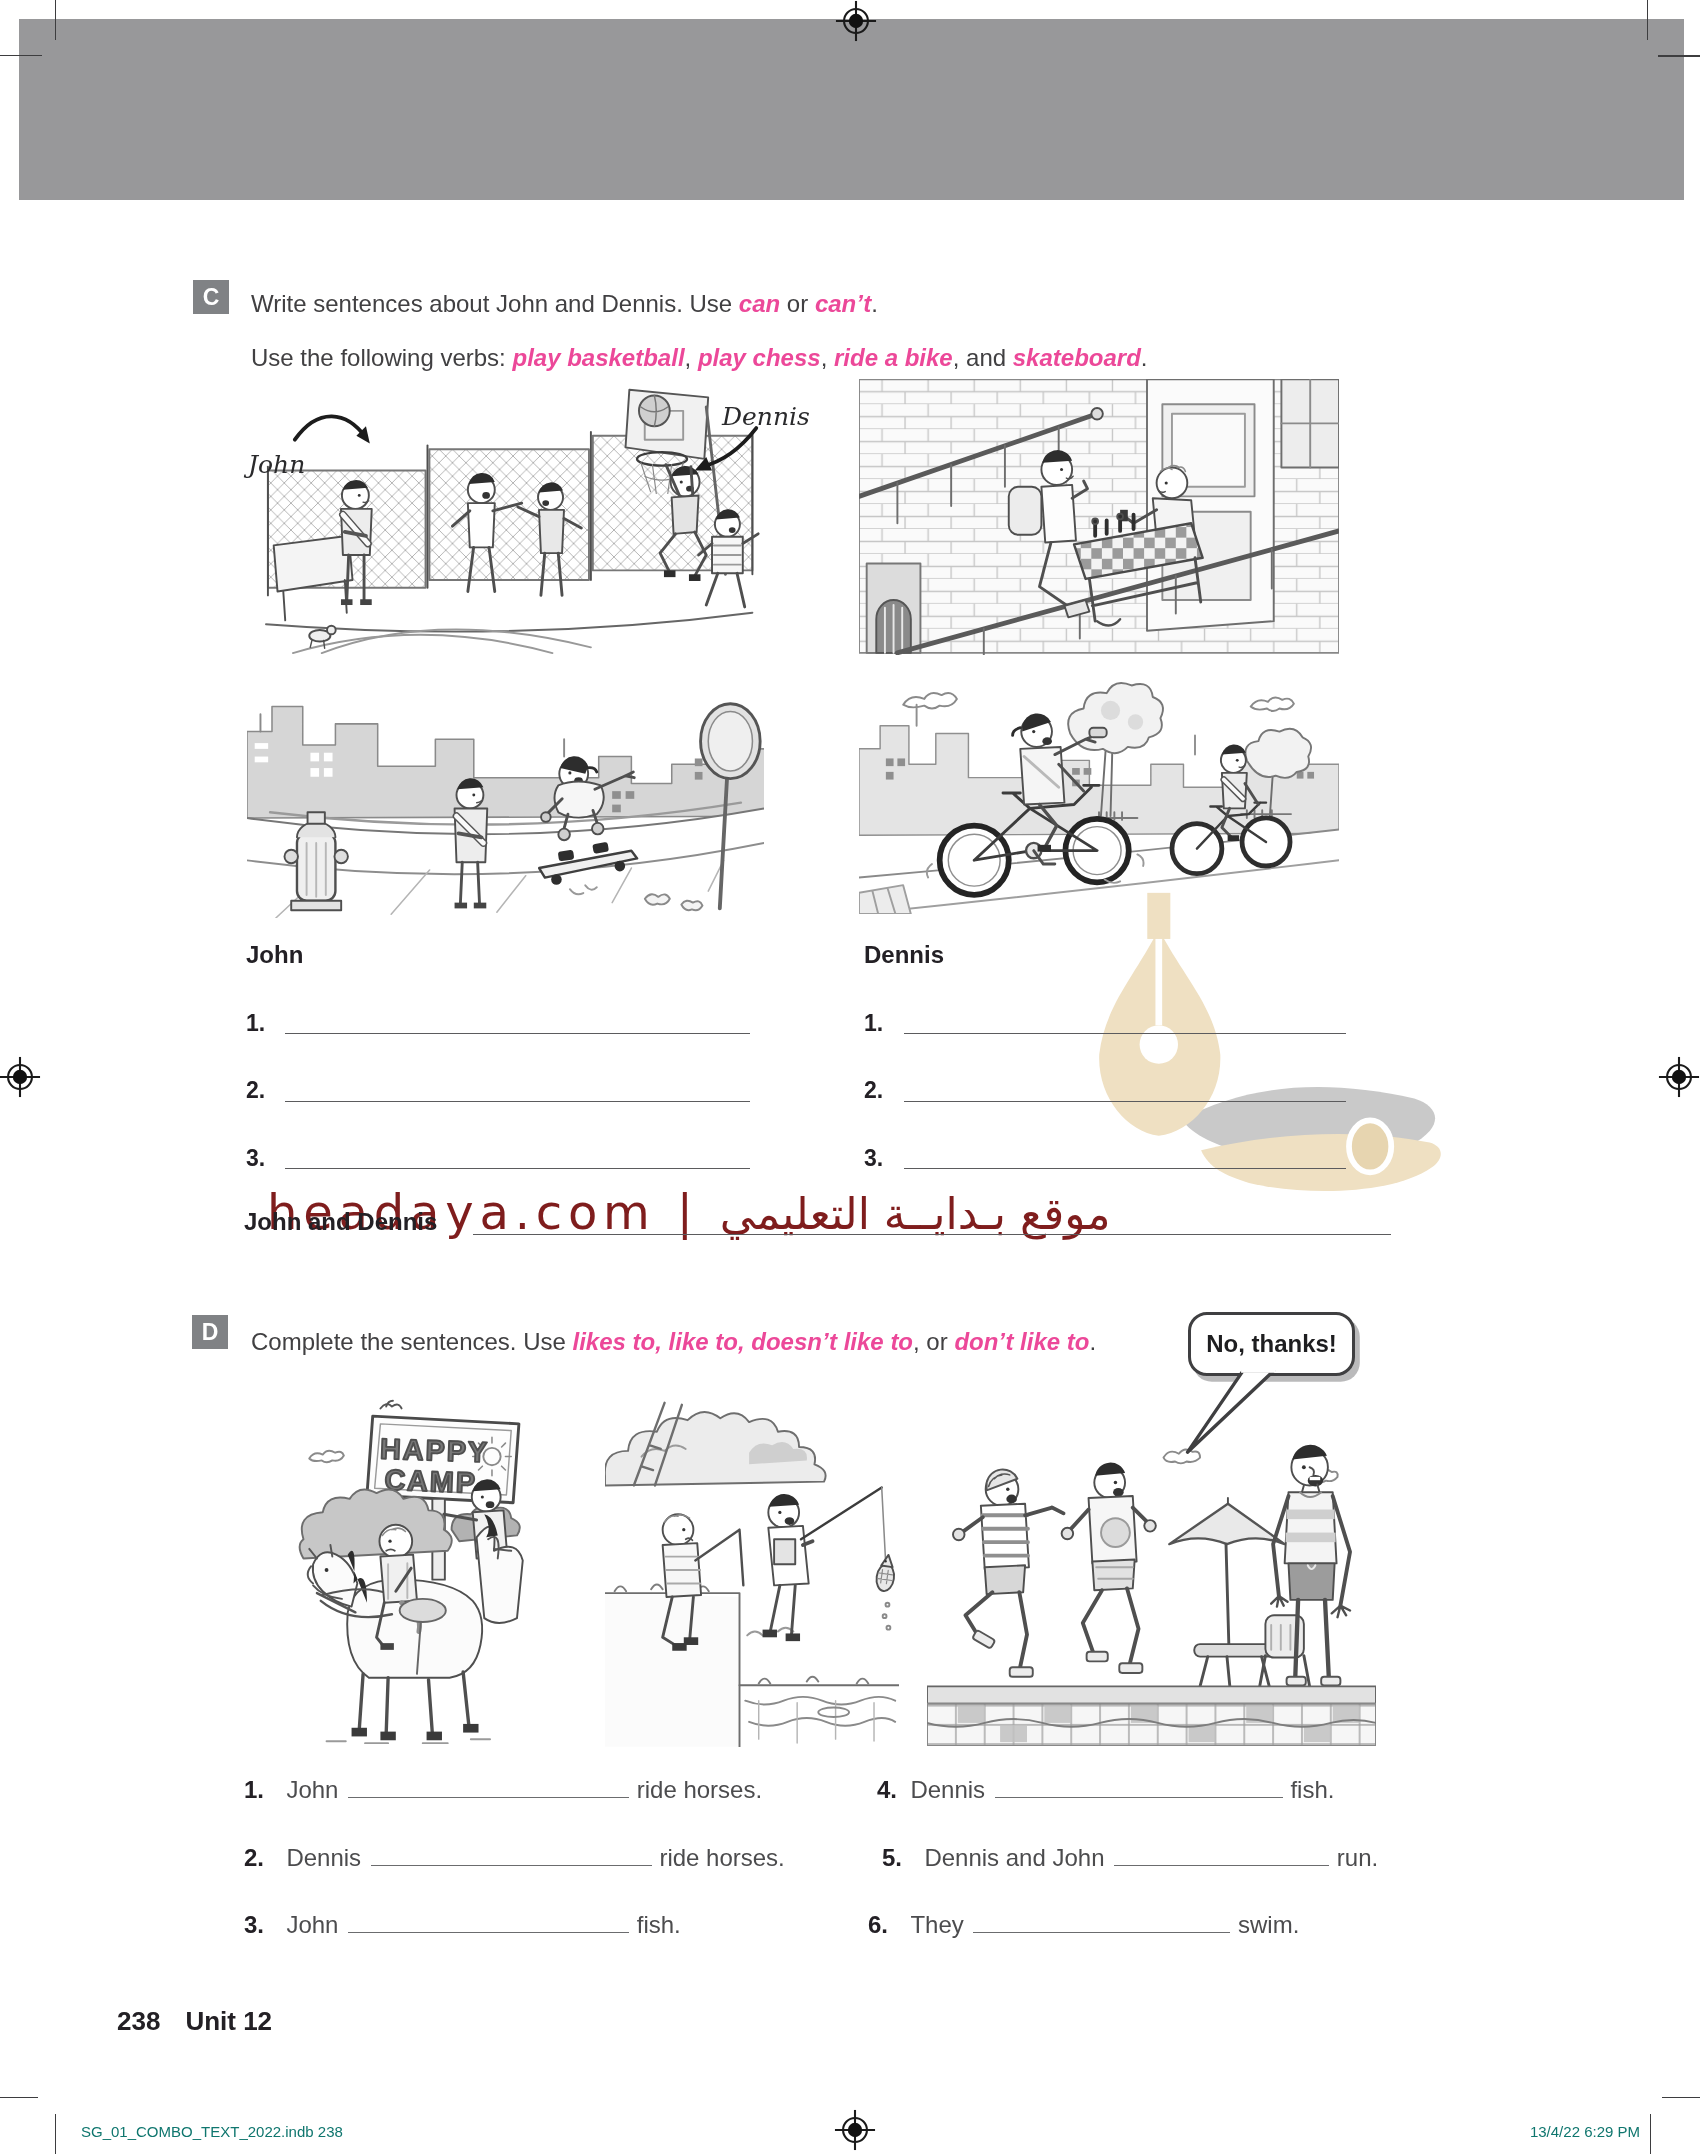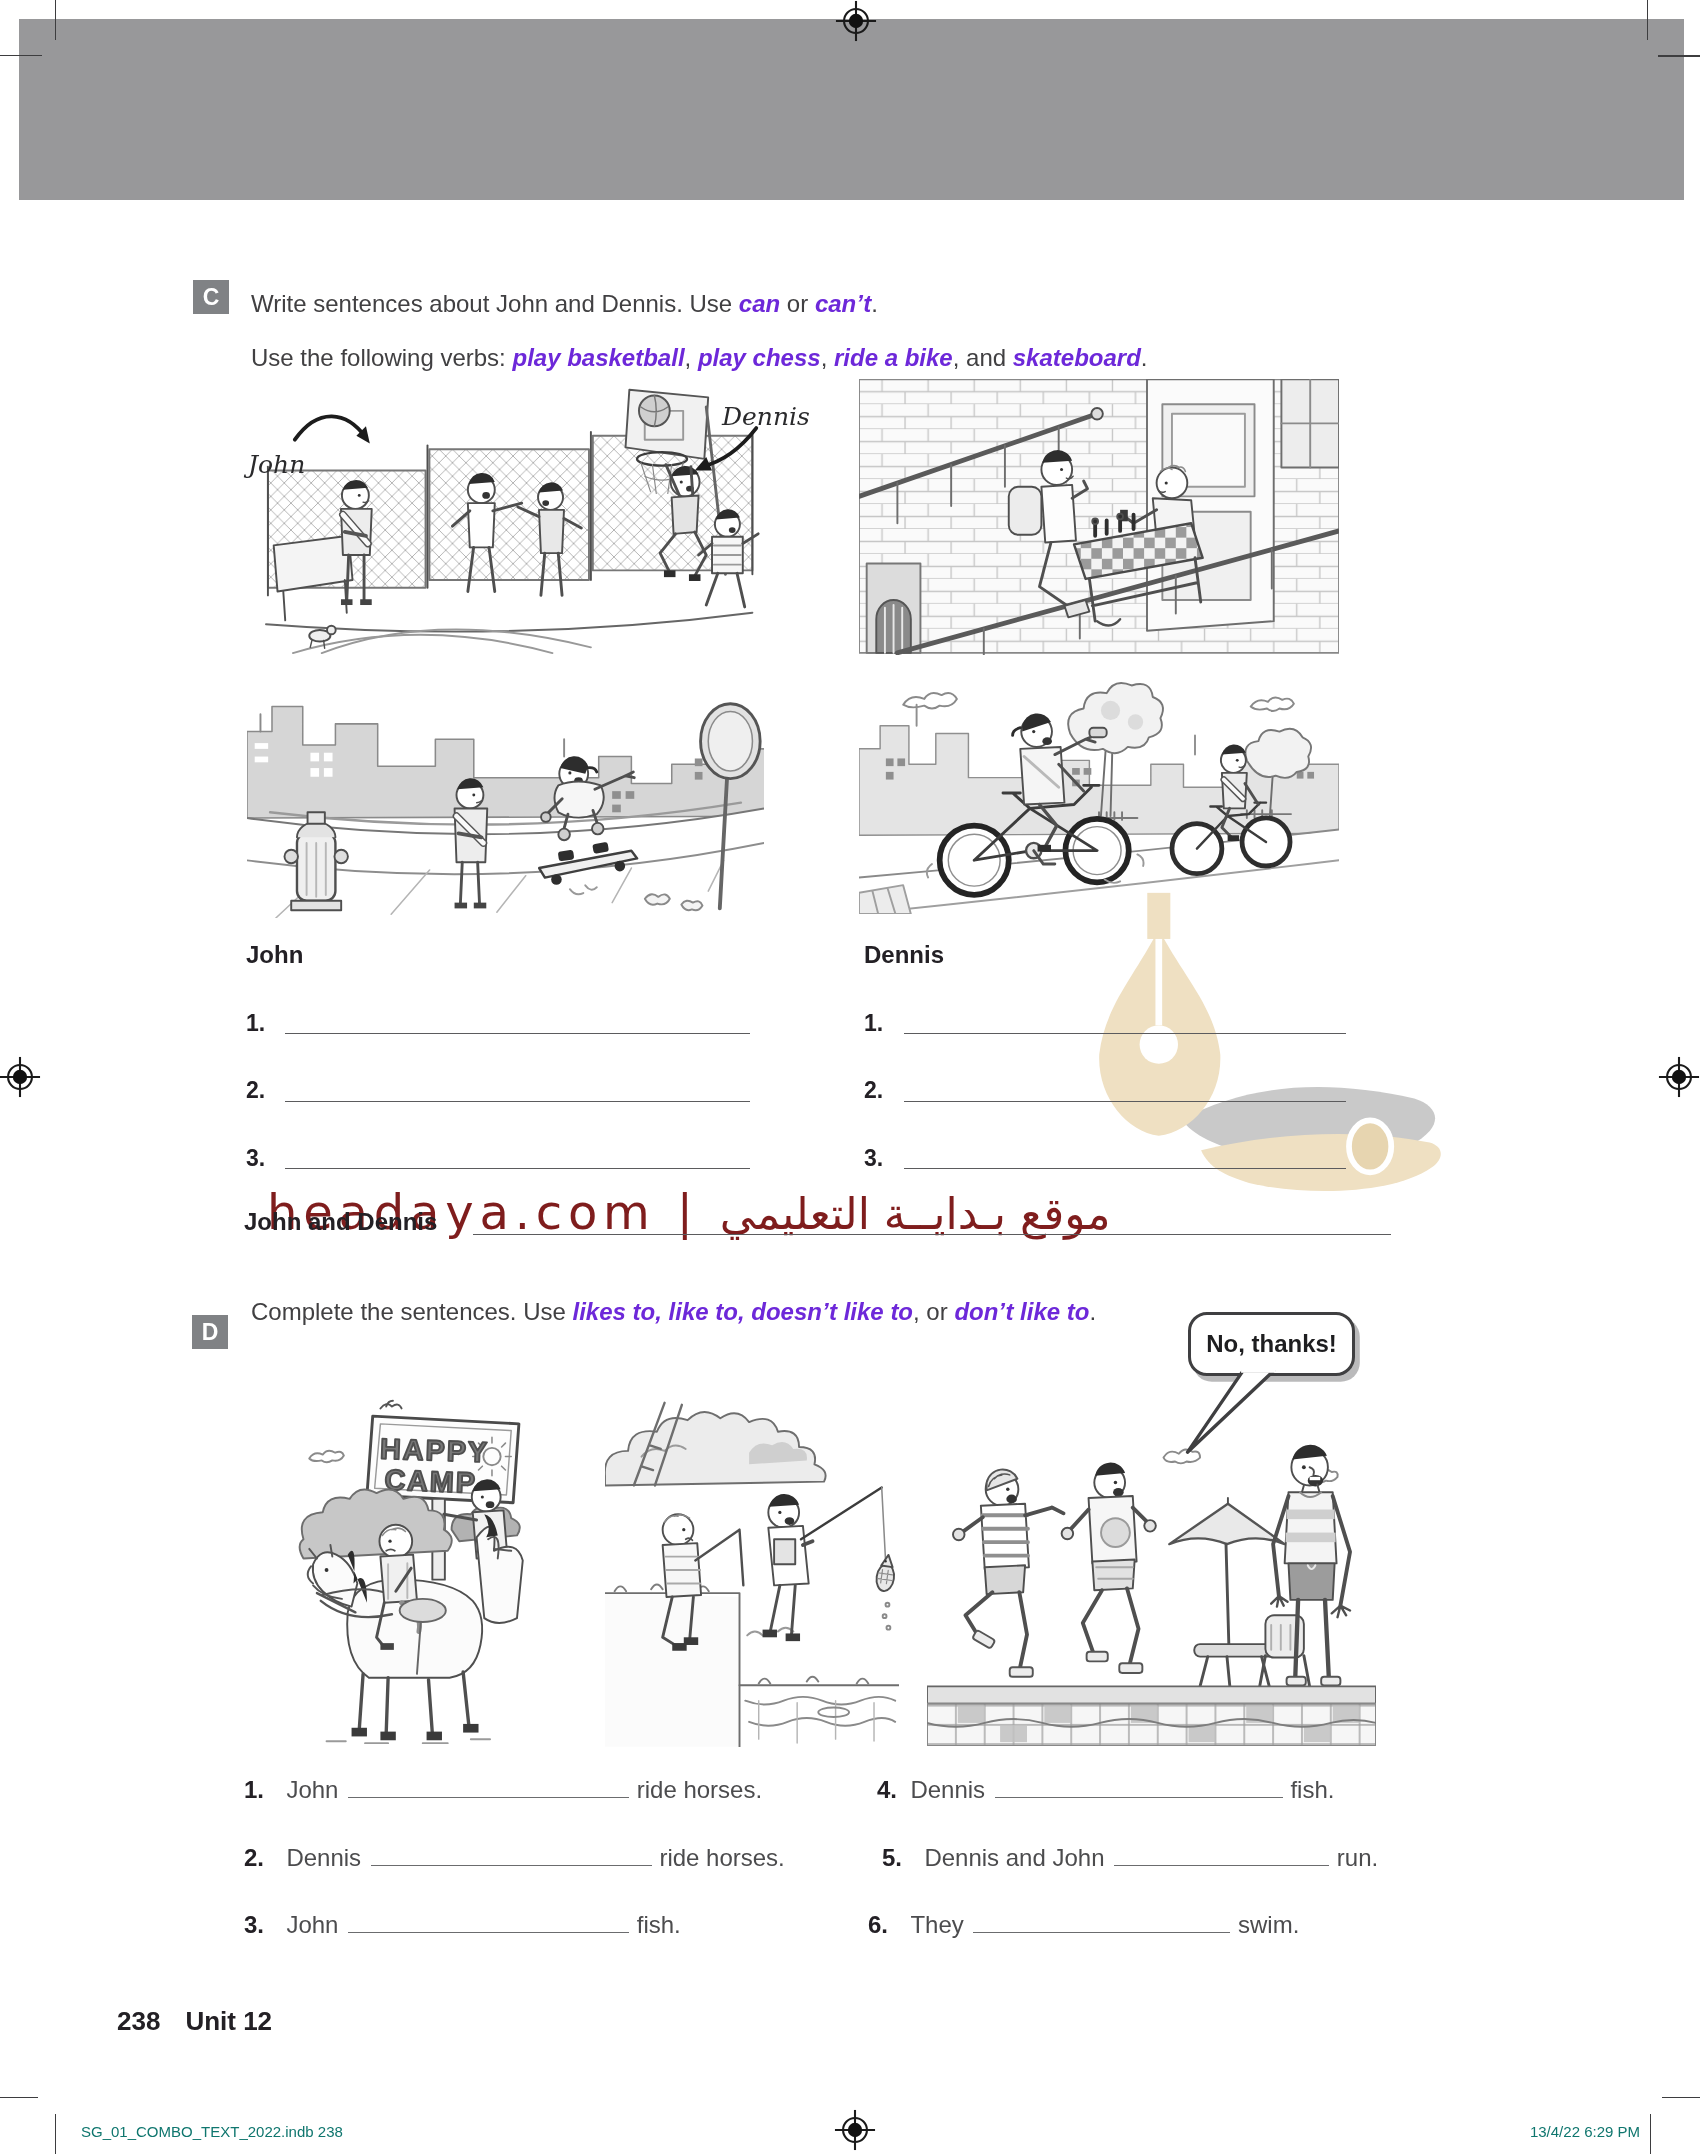--- a/index.html
+++ b/index.html
@@ -7,21 +7,21 @@
         font-family:"Liberation Sans",sans-serif;color:#414042;}
   .abs{position:absolute;}
   
   .header-bar{left:19px;top:19px;width:1665px;height:181px;background:#98989a;z-index:1;}
   .unit-num{left:107px;top:113px;font-size:45px;font-weight:700;color:#c6c7c9;letter-spacing:1px;}
   .unit-title{left:219px;top:119px;font-size:37px;font-weight:500;color:#ffffff;letter-spacing:0.5px;}
   
   .badge{width:36px;height:34px;background:#808285;color:#fff;font-weight:700;font-size:23px;
          display:flex;align-items:center;justify-content:center;z-index:3;}
   .instr{font-size:24px;color:#414042;white-space:nowrap;z-index:3;}
-  .instr b{font-weight:700;font-style:italic;color:#6d28d9;}
+  .instr b{font-weight:700;font-style:italic;color:#ec4899;}
   
   .colhead{font-size:24px;font-weight:700;color:#232025;z-index:3;}
   .qnum{font-size:23px;font-weight:700;color:#232025;z-index:3;}
   .ans-line{height:0;border-bottom:1.9px solid #5b5b5d;z-index:3;}
   
   .sent{font-size:24px;color:#4c4c4e;white-space:nowrap;z-index:3;}
   .sent .n{font-weight:700;color:#232025;display:inline-block;width:29px;margin-right:13.4px;}
   .blank{display:inline-block;border-bottom:1.9px solid #6b6c6e;height:19px;margin:0 7.7px 0 9.6px;}
   
   .bubble{left:1188px;top:1312px;width:161px;height:58px;background:#fff;border:3.4px solid #3f3f41;
@@ -371,21 +371,21 @@
   <div class="abs ans-line" style="left:904px;top:1033px;width:442px;"></div>
   <div class="abs qnum" style="left:864px;top:1077px;">2.</div>
   <div class="abs ans-line" style="left:904px;top:1101px;width:442px;"></div>
   <div class="abs qnum" style="left:864px;top:1145px;">3.</div>
   <div class="abs ans-line" style="left:904px;top:1168px;width:442px;"></div>
 
   <div class="abs colhead" style="left:244px;top:1208px;">John and Dennis</div>
   <div class="abs ans-line" style="left:473px;top:1234px;width:918px;"></div>
 
   <div class="abs badge" style="left:192px;top:1315px;">D</div>
-  <div class="abs instr" style="left:251px;top:1298px;"><span>Complete the sentences. Use </span><b>likes to, like to, doesn’t like to</b><span>, or </span><b>don’t like to</b><span>.</span></div>
+  <div class="abs instr" style="left:251px;top:1328px;"><span>Complete the sentences. Use </span><b>likes to, like to, doesn’t like to</b><span>, or </span><b>don’t like to</b><span>.</span></div>
 
   <div class="abs bubble">
       <span>No, thanks!</span>
     </div>
   <svg class="abs" style="left:1174px;top:1368px;z-index:4;" width="115" height="88" viewBox="0 0 120 92">
     <polygon points="72,3 104,3 14,88" fill="#ffffff" stroke="#3f3f41" stroke-width="3.5" stroke-linejoin="round"></polygon>
     <rect x="70" y="0" width="36" height="5" fill="#ffffff"></rect>
   </svg>
 
   <svg class="abs panel" style="left:288px;top:1395px;" width="256" height="352" viewBox="0 0 266 366">

